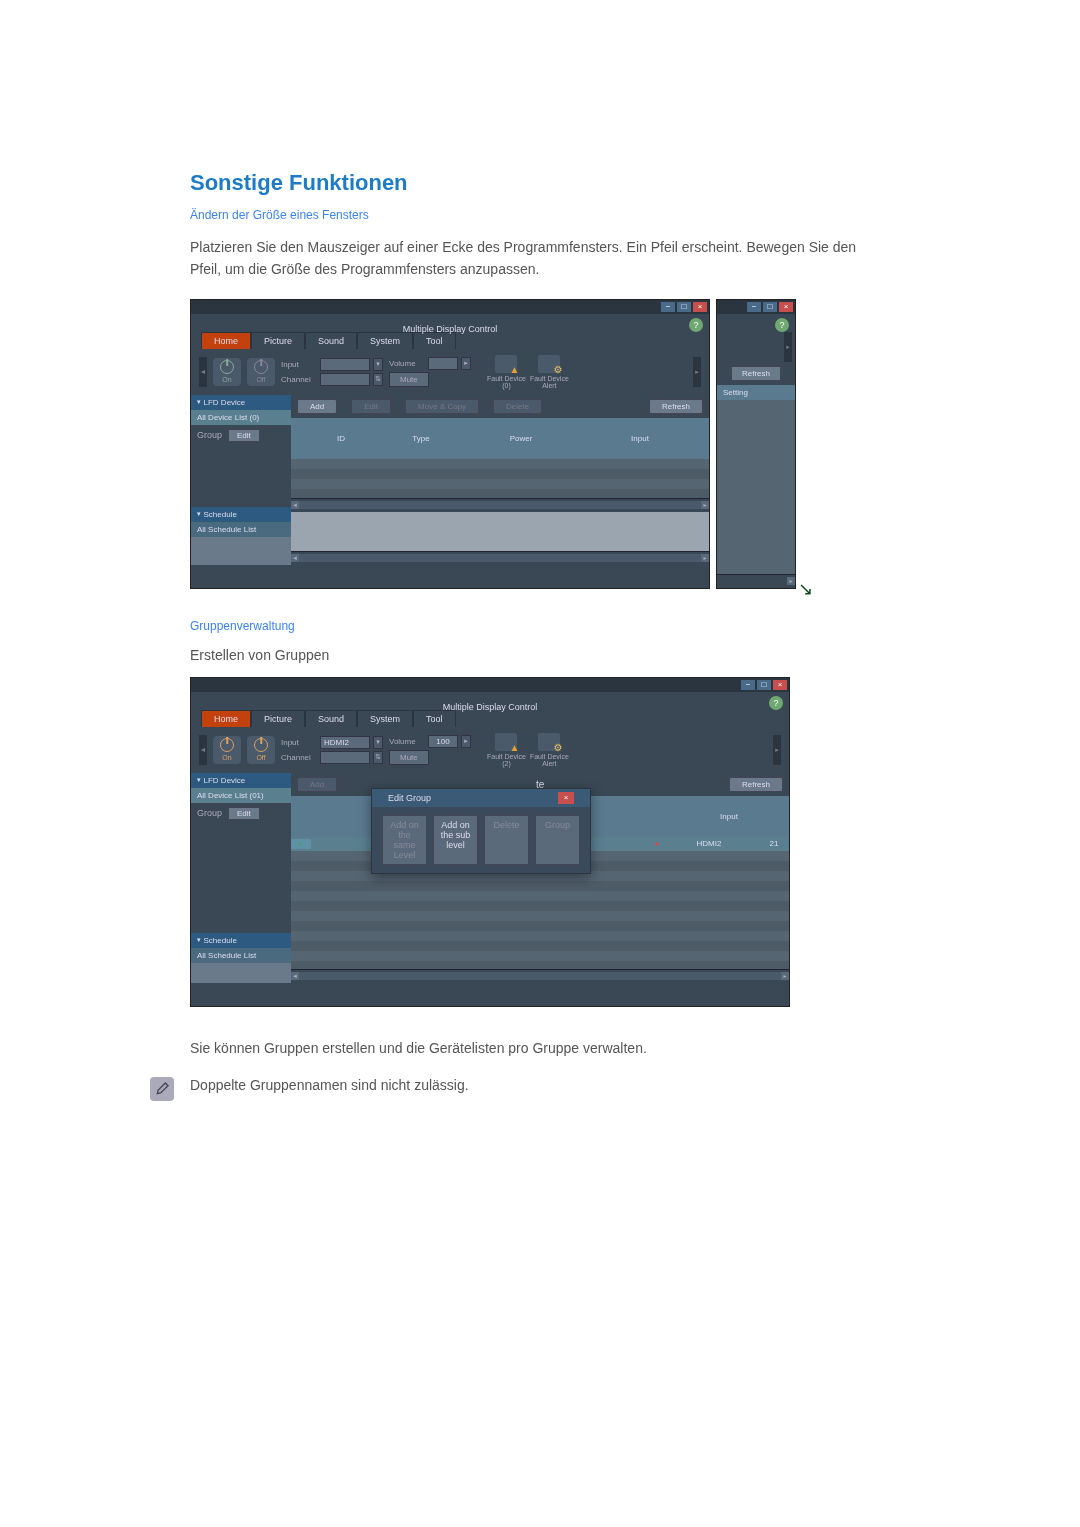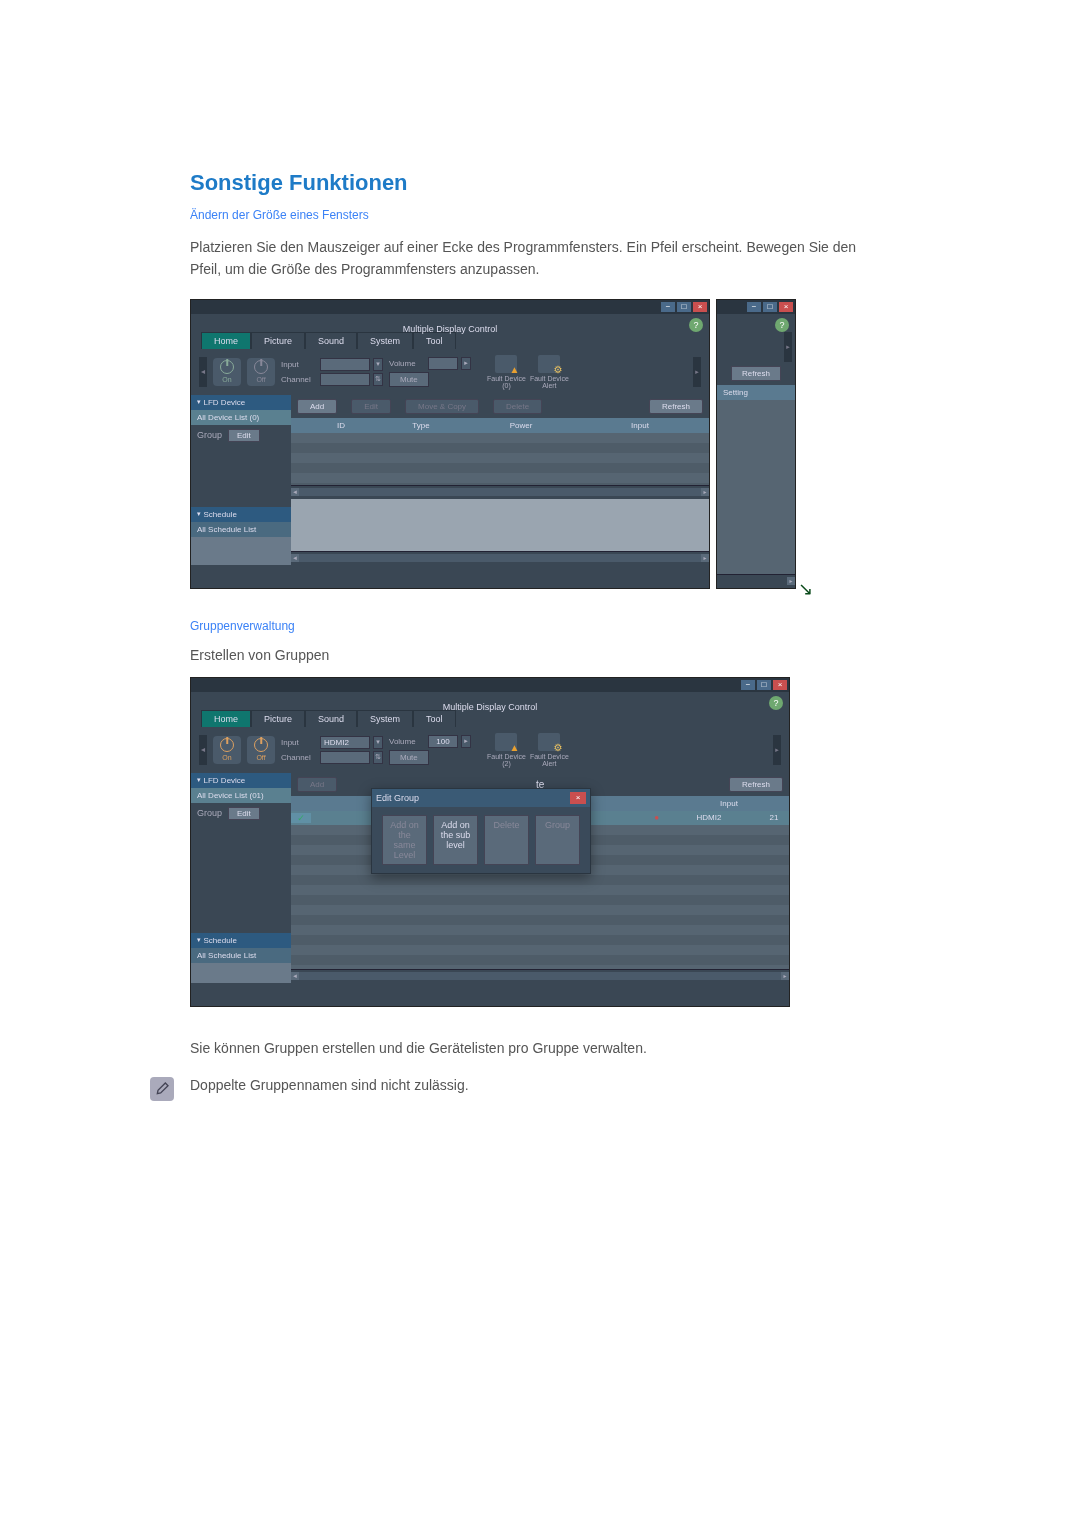--- a/index.html
+++ b/index.html
@@ -116,21 +116,21 @@
     }
     .tab {
       padding: 3px 12px;
       font-size: 9px;
       color: #dde;
       background: #3a4754;
       border: 1px solid #2a3540;
       border-bottom: none;
     }
     .tab.active {
-      background: #0f766e;
+      background: #c2410c;
     }
     .toolbar-row {
       display: flex;
       align-items: center;
       padding: 6px 8px;
       gap: 6px;
     }
     .power-btn {
       width: 28px;
       height: 28px;
@@ -335,21 +335,21 @@
     }
     .spacer {
       flex: 1;
     }
     .table-header {
       display: flex;
       background: #5a7a90;
       color: #dde;
     }
     .th {
-      padding: 3px 6px;
+      padding: 16px 6px;
       font-size: 8px;
       text-align: center;
     }
     .th-check { width: 20px; }
     .th-id { width: 60px; }
     .th-type { width: 100px; }
     .th-power { width: 100px; }
     .th-input { flex: 1; }
     .table-body {
       flex: 1;
@@ -431,21 +431,21 @@
       width: 220px;
       background: #3a4a5a;
       border: 1px solid #2a3540;
       box-shadow: 0 4px 12px rgba(0,0,0,0.4);
     }
     .dialog-title {
       background: #3a5a75;
       display: flex;
       justify-content: space-between;
       align-items: center;
-      padding: 3px 4px;
+      padding: 3px 16px;
     }
     .dialog-title-text {
       font-size: 9px;
       color: #dde;
     }
     .dialog-close {
       width: 16px;
       height: 12px;
       background: #c94f4f;
       color: #fff;

